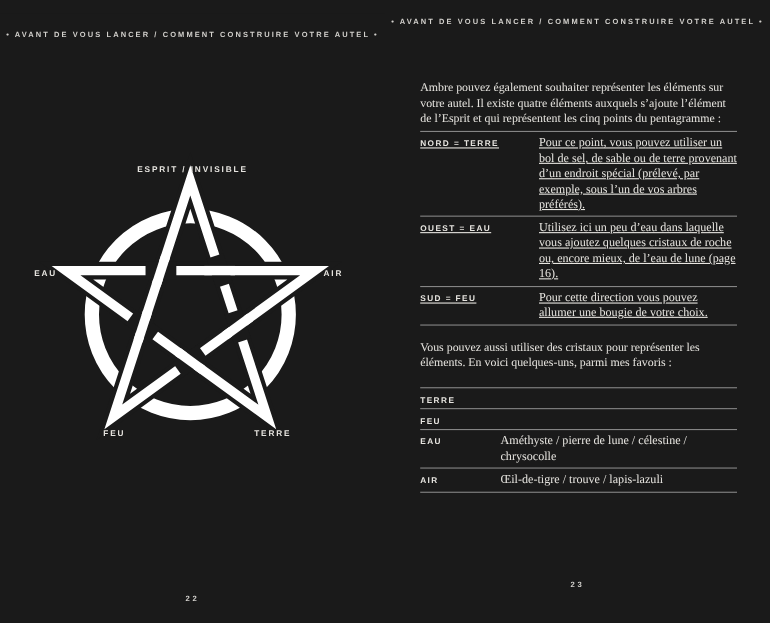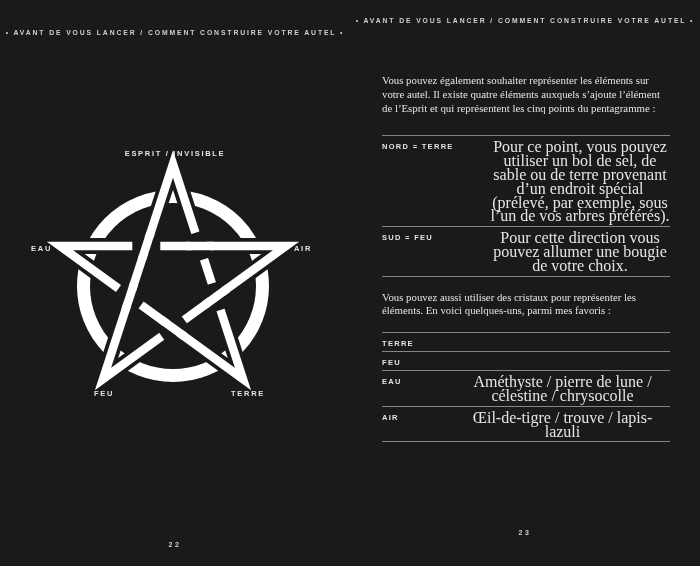--- a/index.html
+++ b/index.html
@@ -36,38 +36,38 @@
   .dl-br{top:377px;left:218px;width:60px;text-align:center;}
   
   .content{
     position:absolute;left:32px;top:74px;width:288px;
     color:var(--ink,#e7e5e0);
   }
   .body-text{
     font-family:"Liberation Serif",serif;
     font-size:10.8px;line-height:13.8px;margin:0;
   }
-  .dir-table{margin-top:20px;}
+  .dir-table{margin-top:4px;text-decoration:underline;}
   .cry-table{margin-top:14px;}
   .tbl{border-bottom:1px solid var(--rule,#858585);}
   .tbl-row{
     display:grid;
     border-top:1px solid var(--rule,#858585);
     padding:4px 0 3px 0;
   }
   .dir-table .tbl-row{grid-template-columns:108px 1fr;}
   .cry-table .tbl-row{grid-template-columns:73px 1fr;}
   .tbl-label{
     font-size:7.5px;font-weight:bold;letter-spacing:1.3px;
     color:var(--ink,#f0efec);
     padding-top:2px;white-space:nowrap;
   }
   .tbl-text{
     font-family:"Liberation Serif",serif;
-    font-size:16px;line-height:13.8px;text-align:center;
+    font-size:11px;line-height:13.8px;
   }
   .intro-2{margin-top:14px;}
 </style>
 </head>
 <body>
 
 <div class="page page-left">
   <div class="running-head">•  AVANT DE VOUS LANCER / COMMENT CONSTRUIRE VOTRE AUTEL  •</div>
 
   <svg width="350" height="566" viewBox="0 0 350 566" style="position:absolute;top:0;left:0;">
@@ -100,26 +100,30 @@
   <div class="diagram-label dl-bl">FEU</div>
   <div class="diagram-label dl-br">TERRE</div>
 
   <div class="folio">22</div>
 </div>
 
 <div class="page page-right">
   <div class="running-head">•  AVANT DE VOUS LANCER / COMMENT CONSTRUIRE VOTRE AUTEL  •</div>
 
   <div class="content">
-    <p class="body-text">Vous pouvez également souhaiter représenter les éléments sur votre autel. Il existe quatre éléments auxquels s’ajoute l’élément de l’Esprit et qui représentent les cinq points du pentagramme :</p>
+    <p class="body-text">Ambre pouvez également souhaiter représenter les éléments sur votre autel. Il existe quatre éléments auxquels s’ajoute l’élément de l’Esprit et qui représentent les cinq points du pentagramme :</p>
 
     <div class="tbl dir-table">
       <div class="tbl-row">
         <div class="tbl-label">NORD = TERRE</div>
         <div class="tbl-text">Pour ce point, vous pouvez utiliser un bol de sel, de sable ou de terre provenant d’un endroit spécial (prélevé, par exemple, sous l’un de vos arbres préférés).</div>
+      </div>
+      <div class="tbl-row">
+        <div class="tbl-label">OUEST = EAU</div>
+        <div class="tbl-text">Utilisez ici un peu d’eau dans laquelle vous ajoutez quelques cristaux de roche ou, encore mieux, de l’eau de lune (page 16).</div>
       </div>
       <div class="tbl-row">
         <div class="tbl-label">SUD = FEU</div>
         <div class="tbl-text">Pour cette direction vous pouvez allumer une bougie de votre choix.</div>
       </div>
     </div>
 
     <p class="body-text intro-2">Vous pouvez aussi utiliser des cristaux pour représenter les éléments. En voici quelques-uns, parmi mes favoris :</p>
 
     <div class="tbl cry-table">

